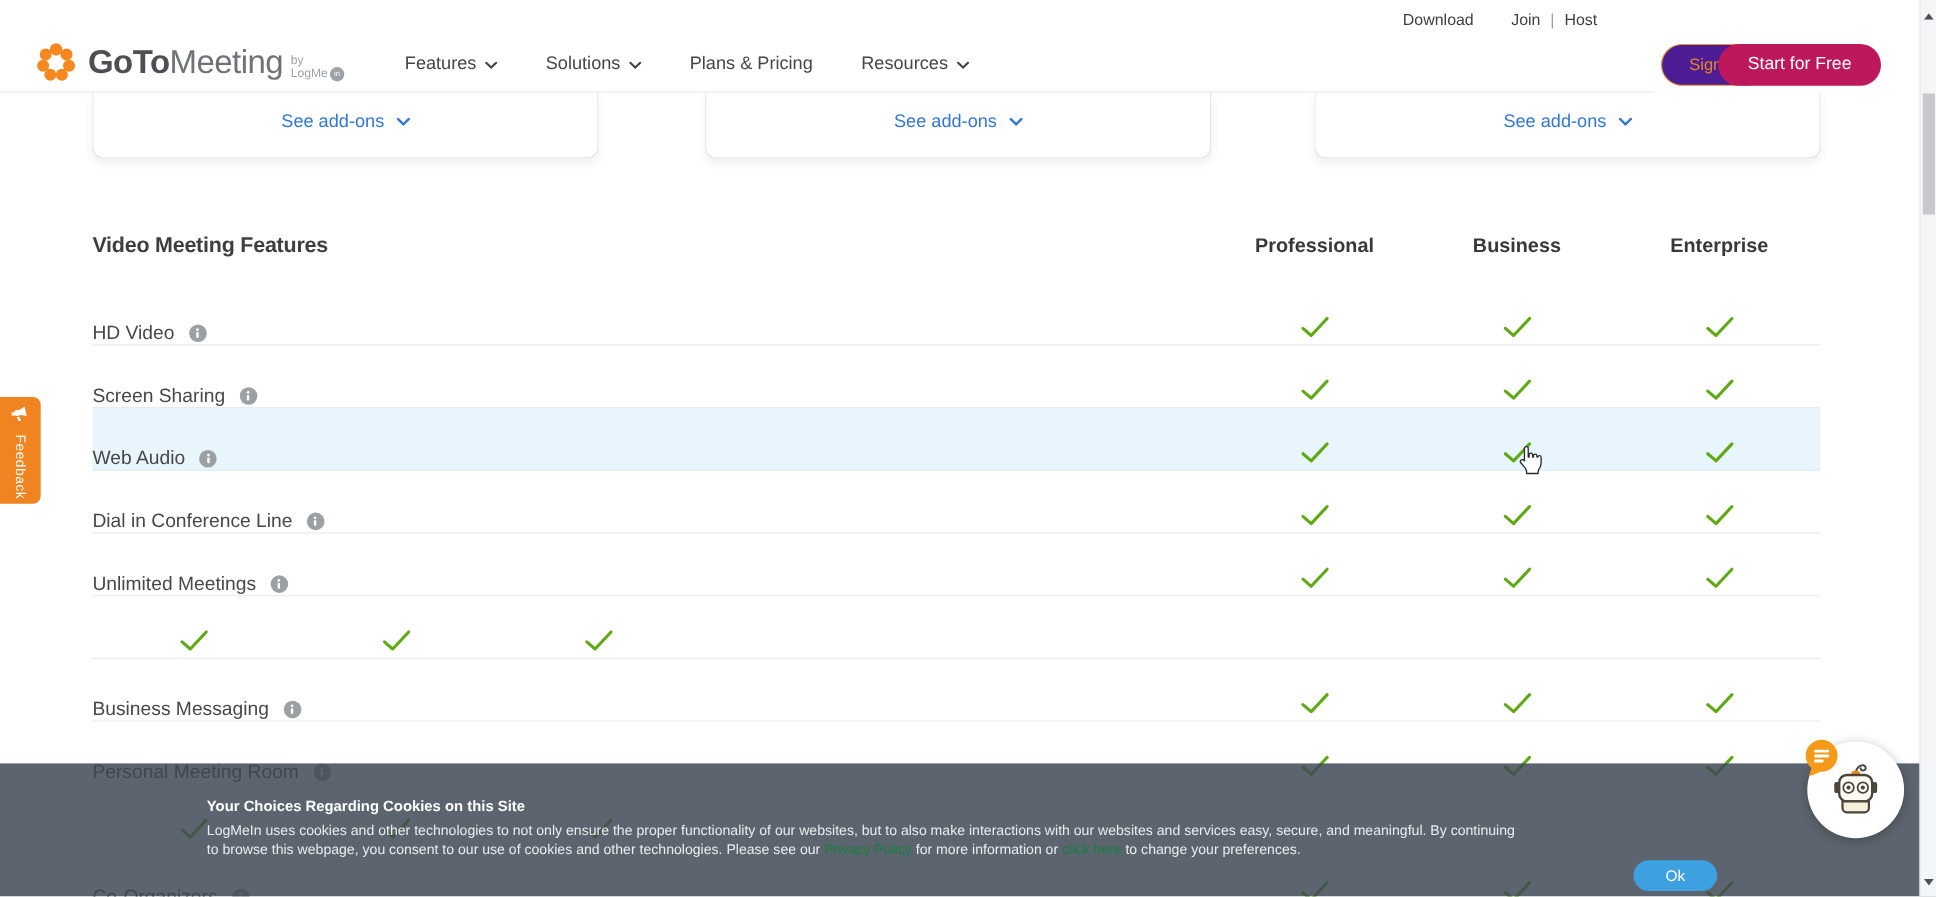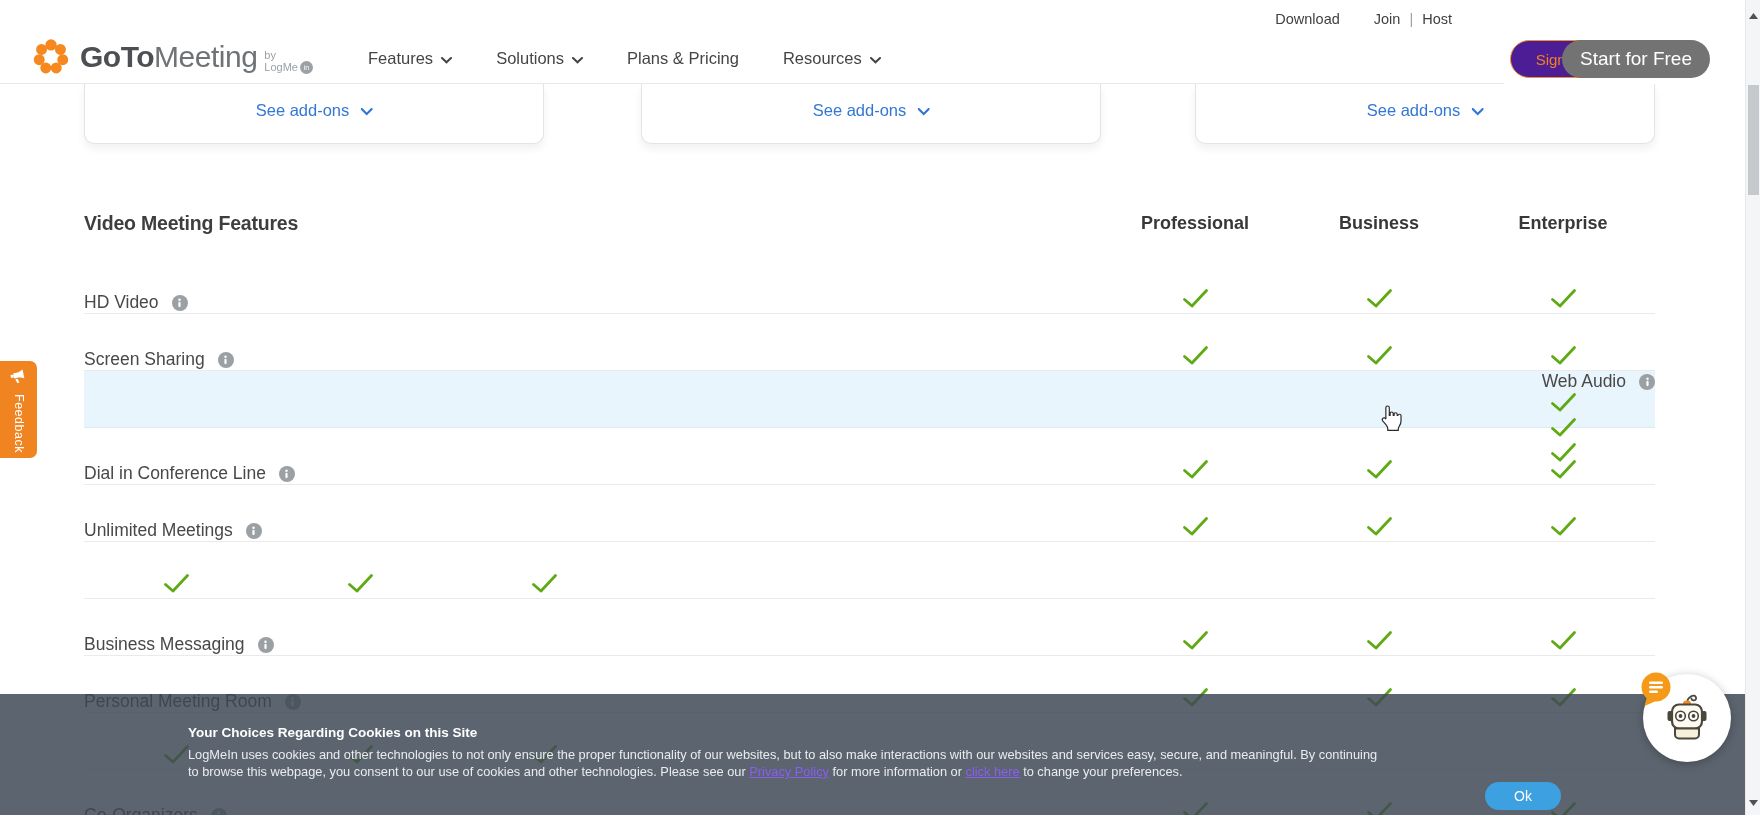--- a/index.html
+++ b/index.html
@@ -26,58 +26,58 @@
 
   .main-nav { position:absolute; left:368px; top:49px; display:flex; gap:44px;
               font-size:16.5px; color:#454545; align-items:center; }
   .nav-item { display:flex; align-items:center; gap:8px; cursor:pointer; white-space:nowrap; }
   .nav-item svg { margin-top:2px; }
 
   .btn-signin { position:absolute; left:1510px; top:40px; width:98px; height:38px;
     border:1.5px solid #f0912f; border-radius:19px; color:#ee8222; background:#4c1d95;
     font-size:15px; display:flex; align-items:center; justify-content:center; cursor:pointer; }
   .btn-start { position:absolute; left:1562px; top:40px; width:148px; height:38px;
-    background:#737373; border-radius:19px; color:#fff; font-size:19px;
+    background:#be185d; border-radius:19px; color:#fff; font-size:16px;
     display:flex; align-items:center; justify-content:center; cursor:pointer; }
 
   
   .card { position:absolute; top:84px; height:60px; width:460px; background:#fff;
     border:1px solid #e4e4e4; border-top:none; border-radius:0 0 10px 10px;
     box-shadow:0 5px 9px rgba(0,0,0,0.06); z-index:10; }
   .card.c1 { left:84px; } .card.c2 { left:641px; } .card.c3 { left:1195px; }
   .addon-link { position:absolute; left:50%; transform:translateX(-50%); top:17px;
     display:flex; gap:11px; align-items:center; color:#3277d5; font-size:16.5px;
     cursor:pointer; white-space:nowrap; }
 
   
   .section-head { position:absolute; left:84px; top:212px; width:1571px; display:flex; align-items:center; }
   .section-title { flex:1; font-size:19.5px; font-weight:bold; color:#3e3e3e; letter-spacing:-0.2px; }
   .colhead { width:184px; text-align:center; font-size:18px; font-weight:bold; color:#383838; }
 
   .rows { position:absolute; left:84px; top:257px; width:1571px; }
   .row { display:flex; align-items:flex-end; height:57px; border-bottom:1px solid #eaeaea; }
-  .row.hl { background:#e9f5fc; border-bottom-color:#ddebf4;flex-direction:column; }
+  .row.hl { background:#e9f5fc; border-bottom-color:#ddebf4; }
   .fcell { flex:1; display:flex; align-items:center; gap:13px; font-size:17.5px; color:#484848; }
   .vcell { width:184px; display:flex; justify-content:center; }
   .info { width:16px; height:16px; border-radius:50%; background:#9aa0a4; flex:none;
           display:flex; align-items:center; justify-content:center; cursor:pointer; }
 
   
   .feedback { position:absolute; left:0; top:361px; width:37px; height:97px; background:#f08421;
     border-radius:0 7px 7px 0; z-index:55; display:flex; flex-direction:column;
     align-items:center; padding-top:9px; cursor:pointer; }
   .feedback-label { writing-mode:vertical-rl; color:#fff; font-size:12.5px; margin-top:5px; letter-spacing:0.5px; }
 
   
   .banner { position:absolute; left:0; top:694px; width:1760px; height:121px;
     background:rgba(61,71,83,0.84); z-index:60; }
   .banner-inner { position:absolute; left:188px; top:31px; width:1200px; }
   .banner-title { font-size:13.5px; font-weight:bold; color:#fff; margin-bottom:6px; }
   .banner-body { font-size:12.8px; line-height:17px; color:#e9ecef; }
-  .blink { color:#8b5cf6; text-decoration:underline; cursor:pointer; }
+  .blink { color:#15803d; cursor:pointer; }
   .btn-ok { position:absolute; left:1485px; top:88px; width:76px; height:28px; background:#3da0e0;
     border-radius:14px; color:#fff; font-size:14px; display:flex; align-items:center;
     justify-content:center; cursor:pointer; }
 
   
   .robot { position:absolute; left:1643px; top:674px; width:88px; height:88px; border-radius:50%;
     background:#fff; box-shadow:0 2px 10px rgba(0,0,0,0.28); z-index:70; cursor:pointer;
     display:flex; align-items:center; justify-content:center; }
   .bubble { position:absolute; left:1638px; top:672px; z-index:71; cursor:pointer; }
 

